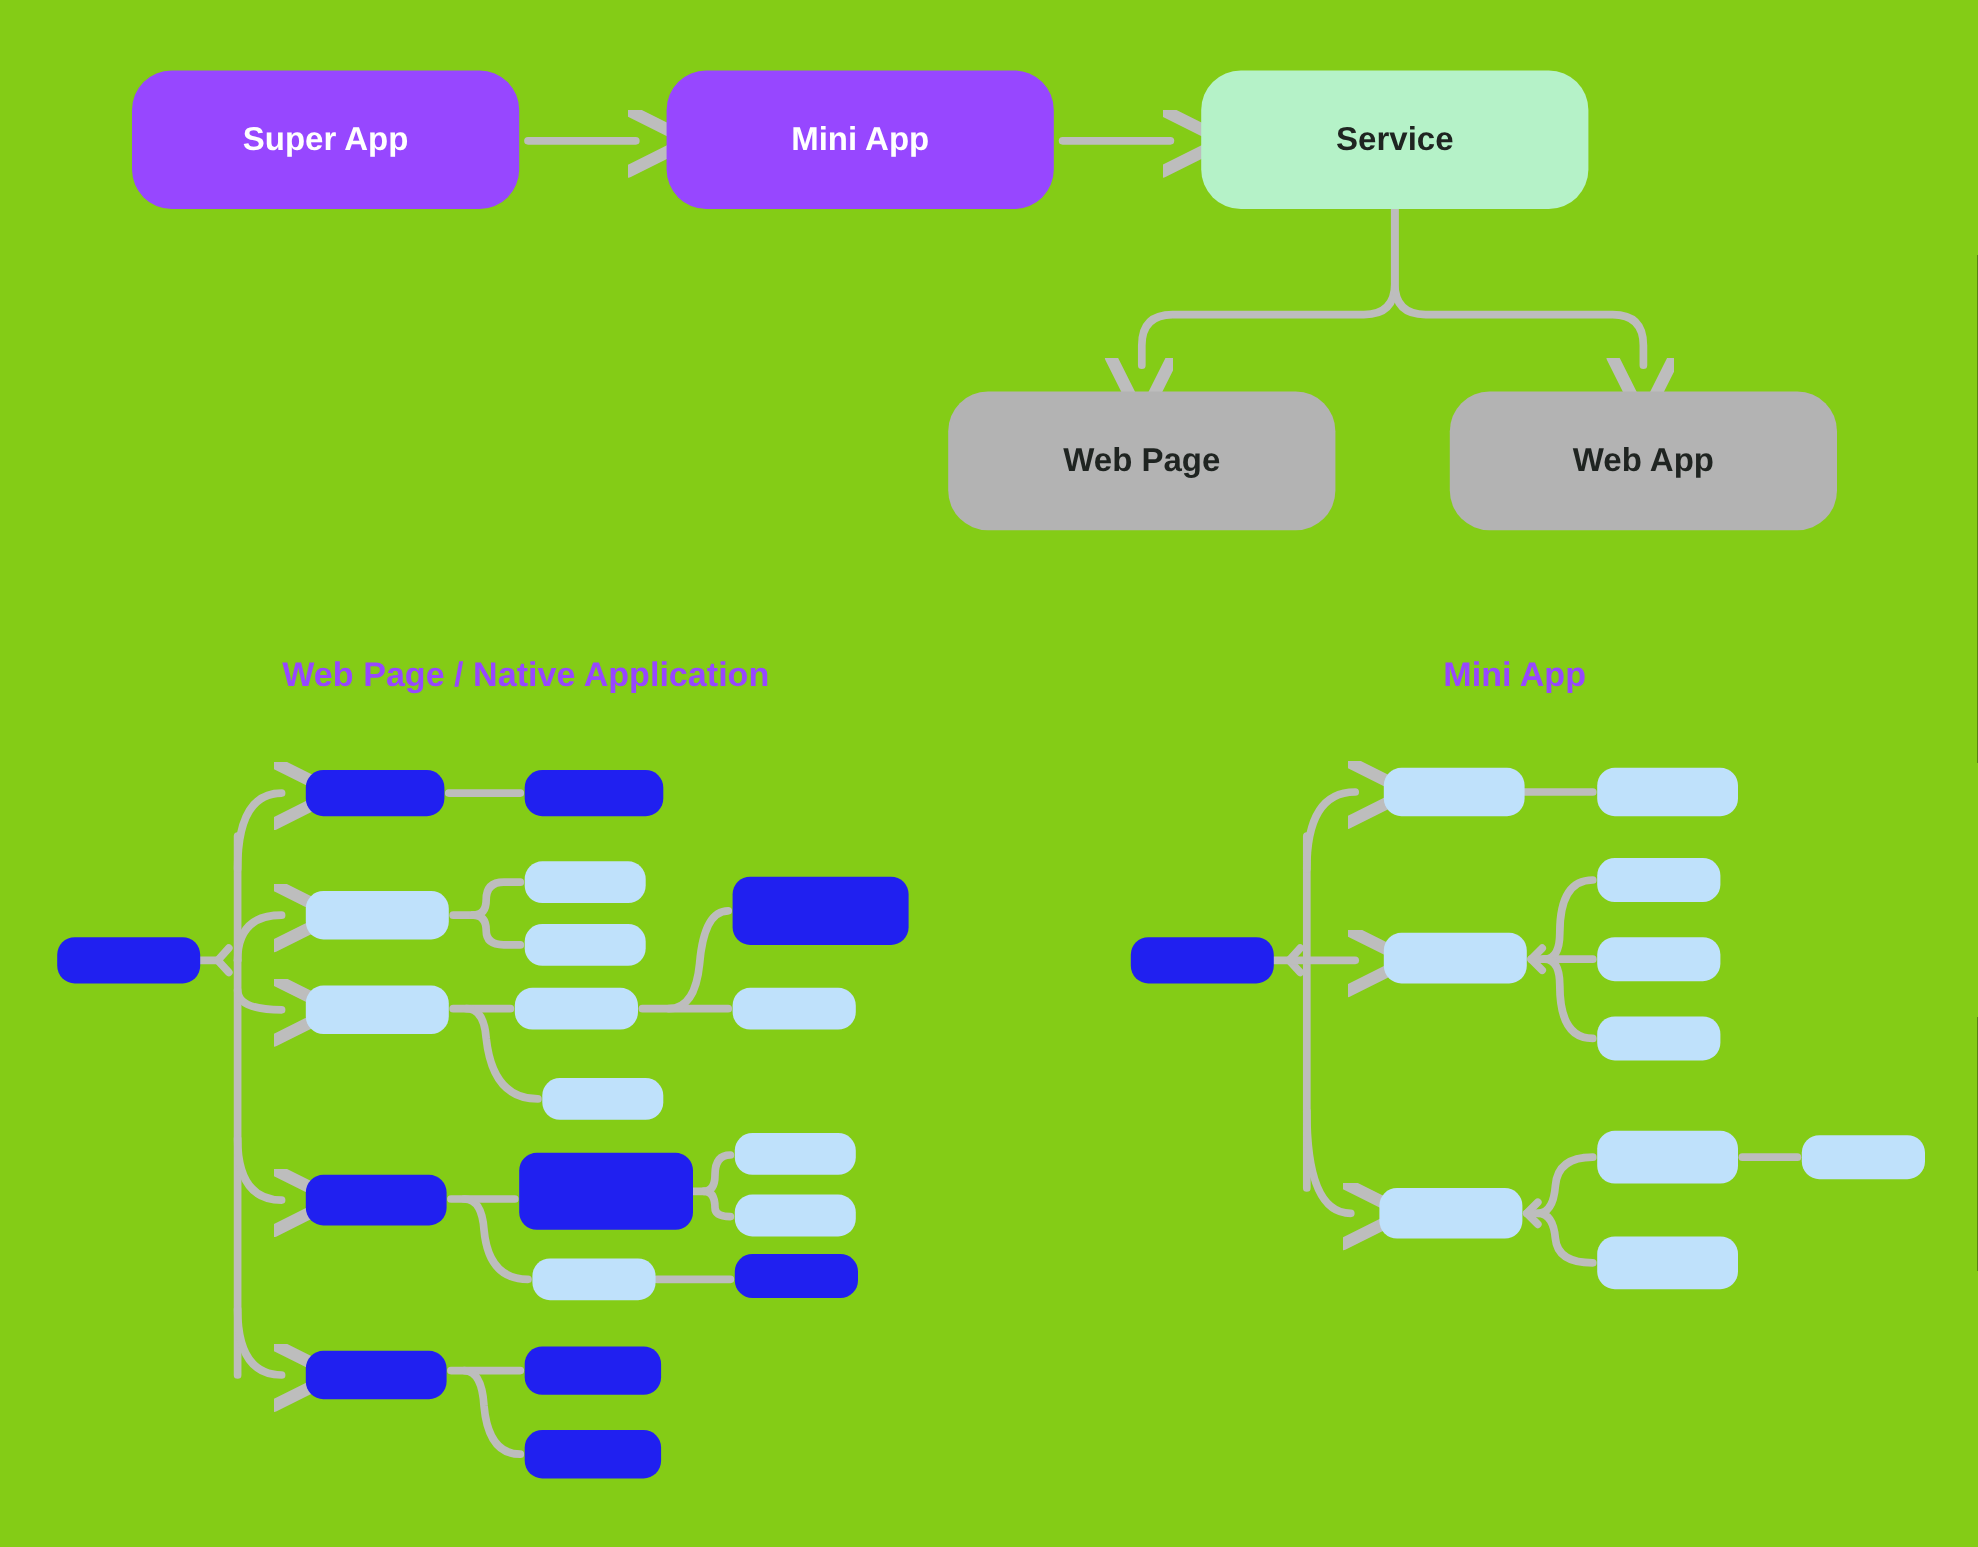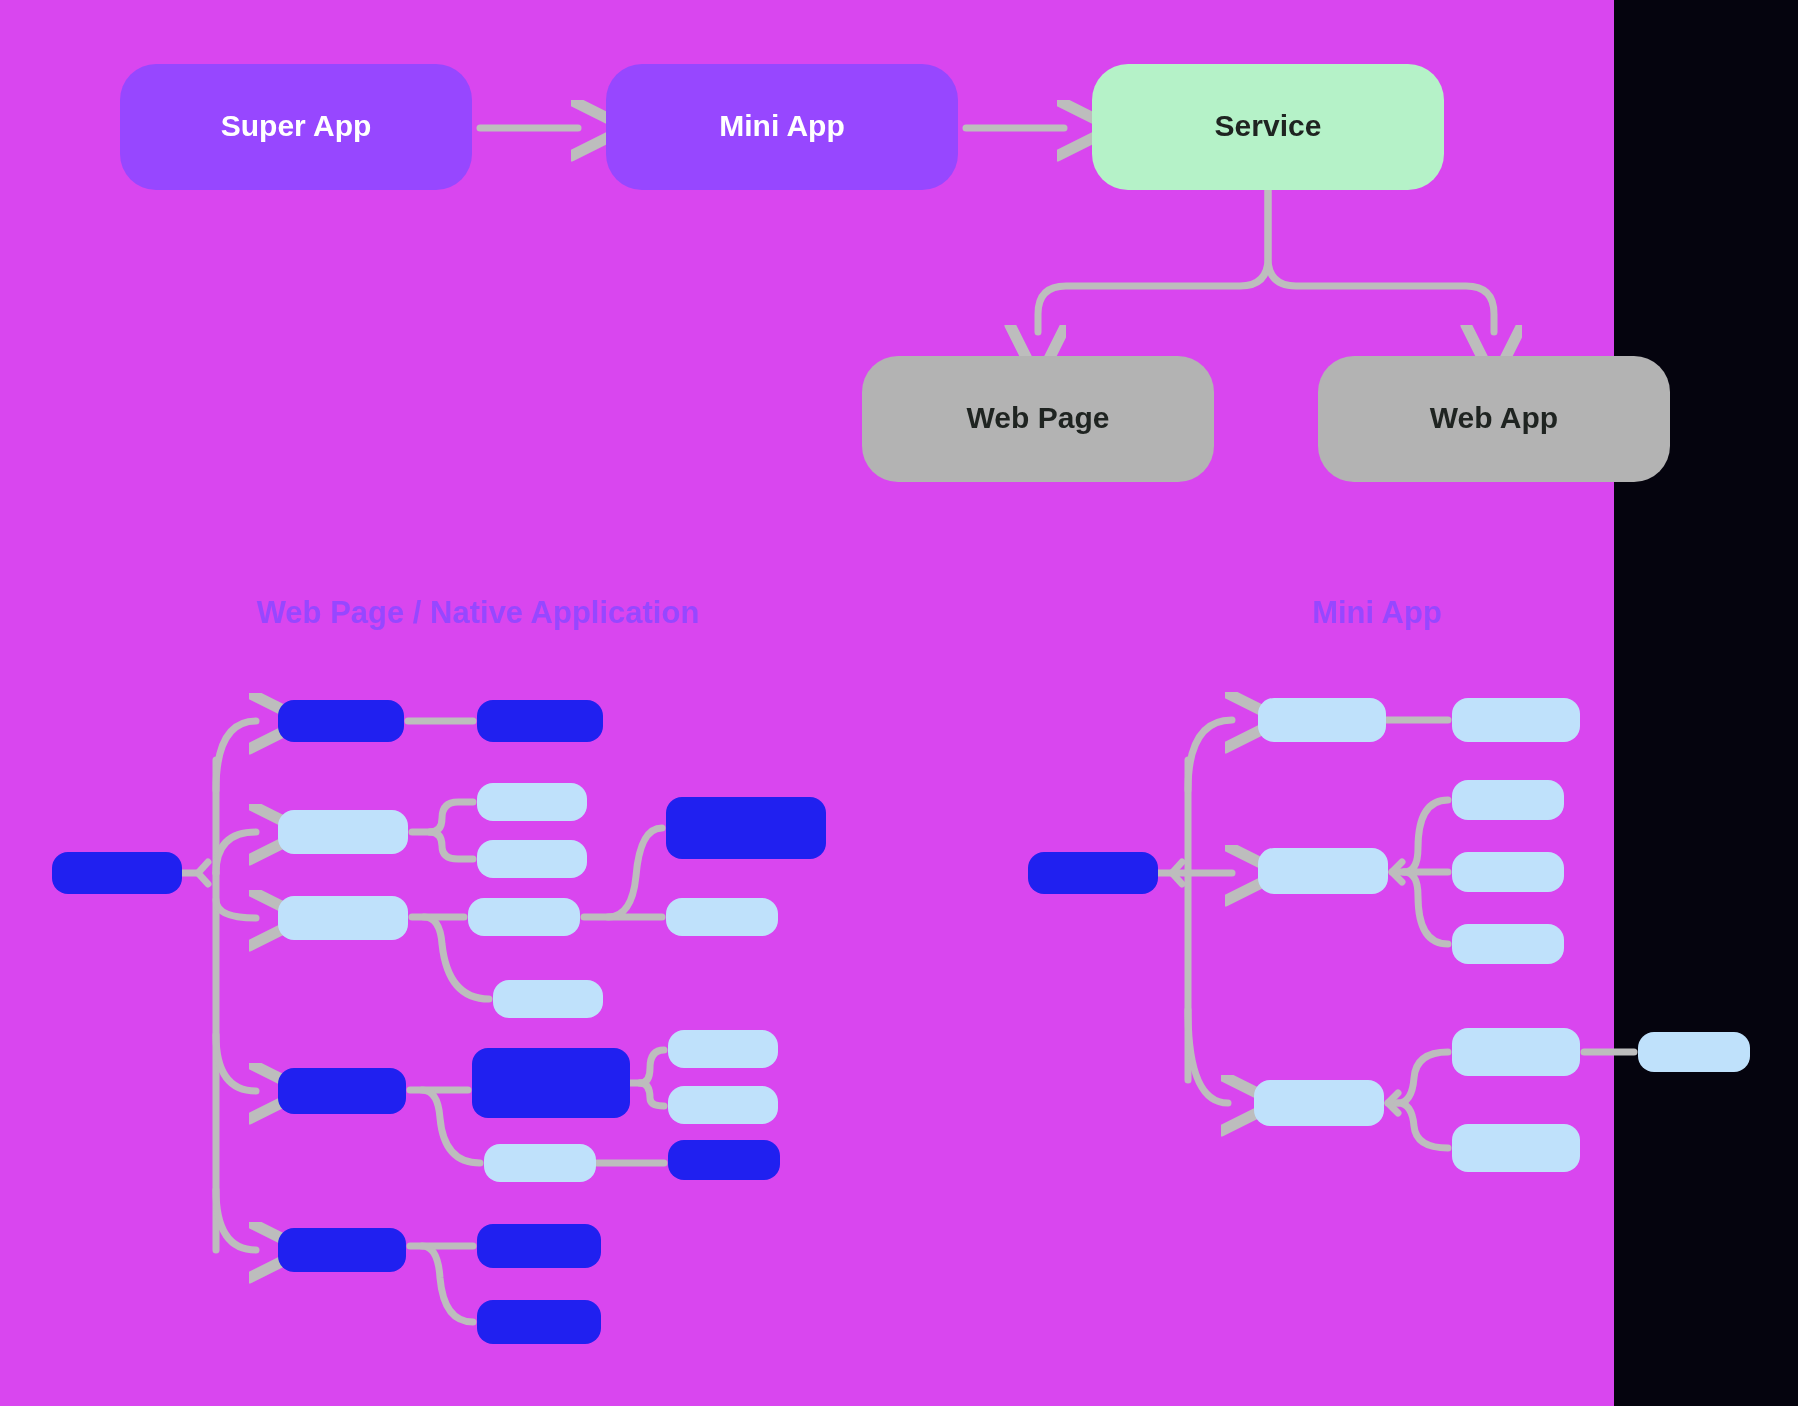--- a/index.html
+++ b/index.html
@@ -8,23 +8,23 @@
     background: #05040e;
   }
   body {
     width: 1798px;
     height: 1406px;
     overflow: hidden;
     font-family: "Liberation Sans", sans-serif;
   }
   #stage {
     position: relative;
-    width: 1614px;
+    width: 1798px;
     height: 1406px;
-    background: #d946ef;
+    background: #84cc16;
   }
   #stage > svg {
     position: absolute;
     top: 0;
     left: 0;
     width: 1798px;
     height: 1406px;
   }
   .node-label {
     font-family: "Liberation Sans", sans-serif;

